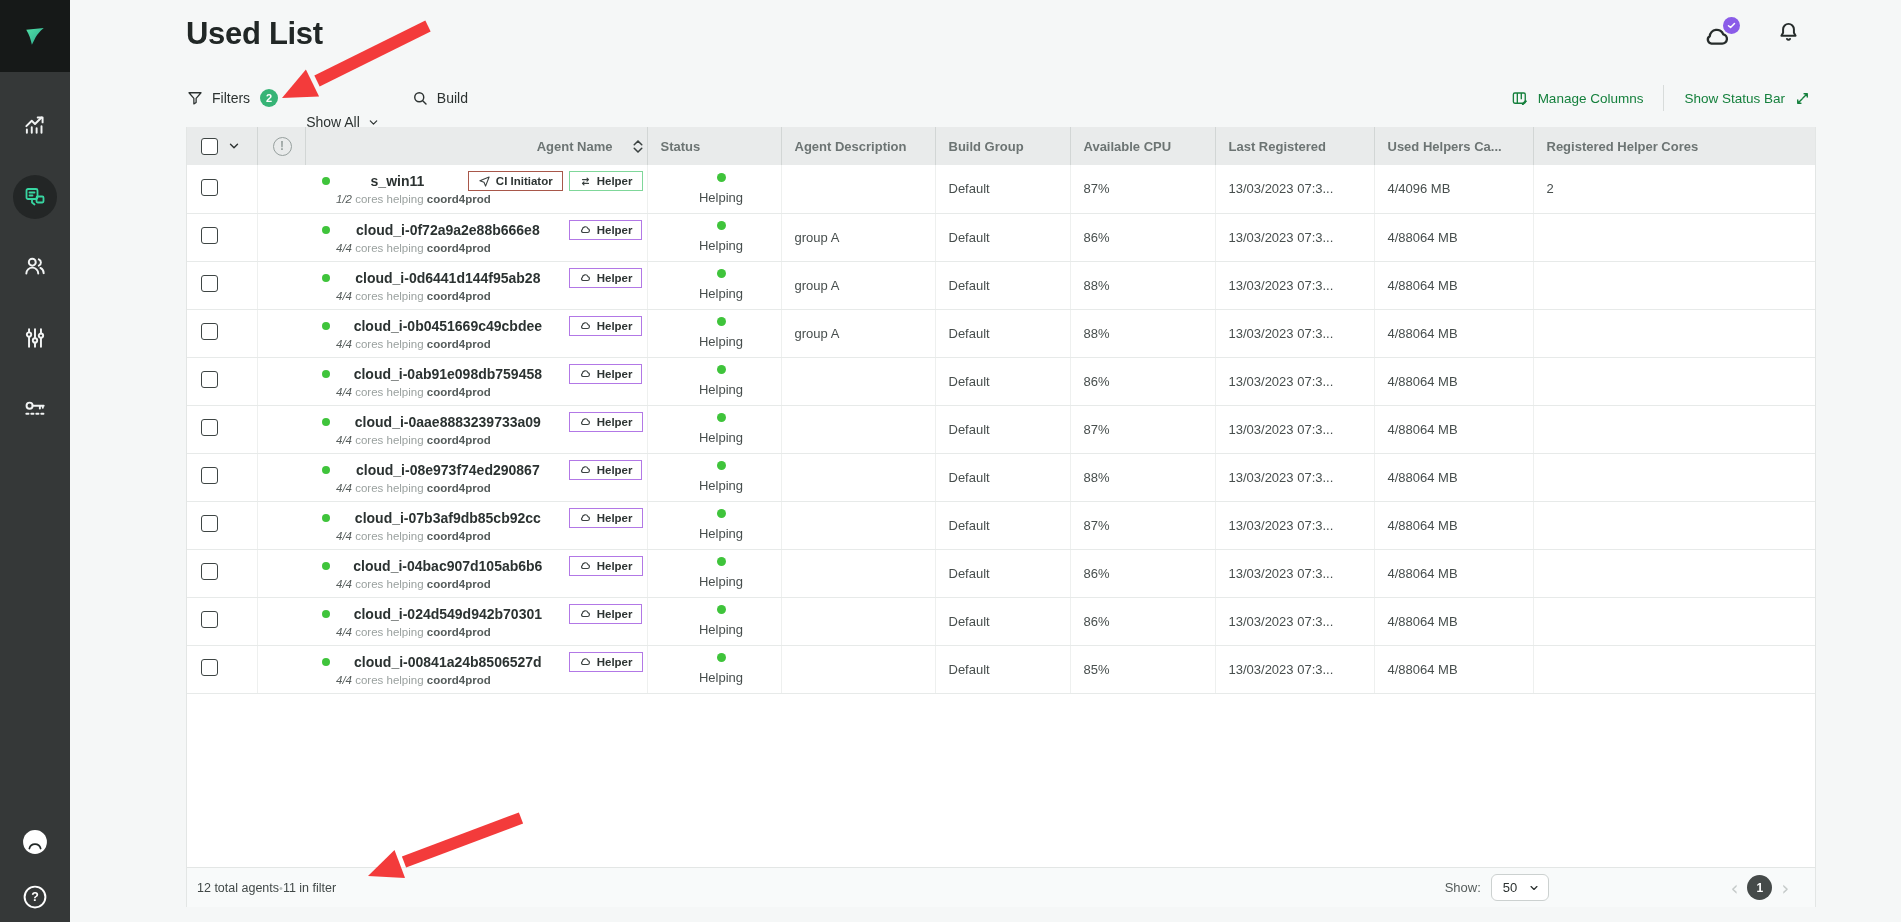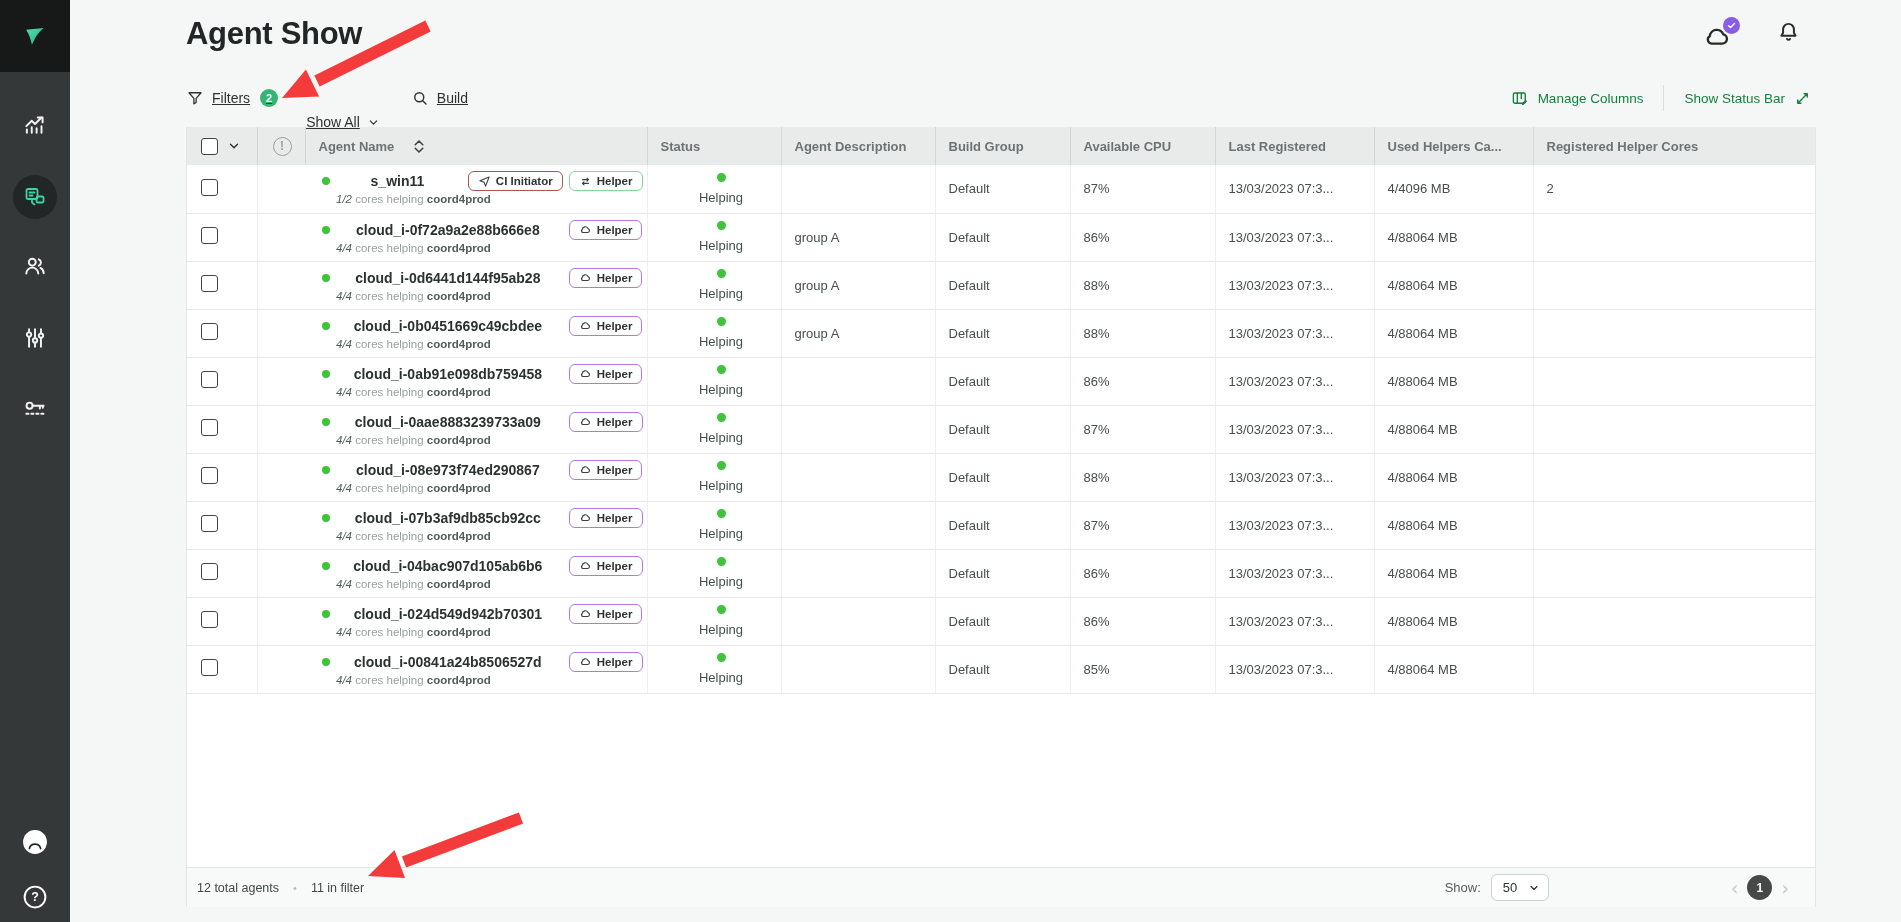--- a/index.html
+++ b/index.html
@@ -23,21 +23,21 @@
   .page-title { position:absolute; left:186px; top:14px; font-size:31px; line-height:40px; font-weight:800; letter-spacing:-0.3px; color:#20262  5; color:#212726; }
   .top-icons { position:absolute; left:1700px; top:18px; display:flex; align-items:flex-start; gap:38px; z-index:4; }
   .cloud-wrap { position:relative; width:38px; height:32px; cursor:pointer; }
   .cloud-wrap > svg { width:34px; height:28px; margin-top:4px; color:#262c2b; }
   .cloud-badge { position:absolute; right:-2px; top:-1px; width:17px; height:17px; border-radius:50%; background:#8a5ce8; display:flex; align-items:center; justify-content:center; }
   .cloud-badge svg { width:9px; height:9px; color:#fff; }
   .bell-wrap { width:26px; height:30px; cursor:pointer; color:#262c2b; }
   .bell-wrap svg { width:25px; height:28px; }
   
   .toolbar-left { position:absolute; left:186px; top:84px; height:28px; display:flex; align-items:center; z-index:2; }
-  .tb-btn { display:flex; align-items:center; gap:8px; cursor:pointer; font-size:14px; color:#2c3231;text-decoration:underline; }
+  .tb-btn { display:flex; align-items:center; gap:8px; cursor:pointer; font-size:14px; color:#2c3231; }
   .tb-btn svg { width:18px; height:18px; color:#2c3231; }
   .filters-badge { width:18px; height:18px; border-radius:50%; background:#36b476; color:#fff; font-size:11px; font-weight:700; display:flex; align-items:center; justify-content:center; margin-left:2px; }
   .show-all { margin-left:28px;margin-top:48px; }
   .show-all svg.chev { width:11px; height:11px; }
   .search-btn { margin-left:32px; }
   .toolbar-right { position:absolute; right:89px; top:84px; height:28px; display:flex; align-items:center; z-index:2; }
   .tb-action { display:flex; align-items:center; gap:8px; font-size:13.5px; color:#15803d; cursor:pointer; }
   .tb-action svg { width:19px; height:19px; }
   .tb-divider { width:1px; height:26px; background:#d8dcdb; margin:0 20px; }
   
@@ -47,45 +47,45 @@
   thead th { height:38px; background:#e9ebeb; border-right:1px solid #d2d6d5; font-size:13px; font-weight:700; color:#6c7473; text-align:left; padding:0 4px 0 13px; white-space:nowrap; overflow:hidden; }
   thead th:last-child { border-right:none; }
   tbody td { height:48px; border-bottom:1px solid #e7eae9; border-right:1px solid #eef0ef; font-size:13px; color:#474e4d; padding:0 4px 0 13px; white-space:nowrap; overflow:hidden; background:#fff; vertical-align:middle; }
   tbody td:last-child, tbody td.td-info { border-right:none; }
   .th-check, .td-check { padding-left:14px !important; }
   .th-check-inner { display:flex; align-items:center; gap:10px; }
   .checkbox { display:inline-block; width:17px; height:17px; border:1.7px solid #3e4544; border-radius:3px; background:#fff; cursor:pointer; flex:none; }
   .hdr-chevron { color:#2c3231; cursor:pointer; display:flex; }
   .hdr-chevron svg { width:12px; height:12px; }
   .info-circle { width:19px; height:19px; border:1.6px solid #97a09e; border-radius:50%; color:#97a09e; font-size:12px; font-weight:700; display:flex; align-items:center; justify-content:center; margin-left:2px; }
-  .th-name-inner { display:flex; align-items:center; gap:20px; }
+  .th-name-inner { display:flex; align-items:center; gap:20px;justify-content:flex-end; }
   .sort-icon { display:flex; flex-direction:column; gap:1px; color:#3a4140; cursor:pointer; }
   .sort-icon svg { width:10px; height:6px; }
   
   .td-name { padding-left:17px !important; }
   .name-line { display:flex; align-items:center; gap:6px; line-height:18px;justify-content:space-between; }
   .dot { width:8px; height:8px; border-radius:50%; background:#3fc43b; flex:none; }
   .agent-name { font-size:14px; font-weight:700; color:#2b3231; }
   .badges { display:flex; align-items:center; gap:6px; margin-left:3px; }
-  .badge { display:inline-flex; align-items:center; gap:5px; height:20px; padding:0 9px; border-radius:6px; border:1.3px solid; font-size:11.5px; font-weight:700; color:#2e3534; background:#fff; }
+  .badge { display:inline-flex; align-items:center; gap:5px; height:20px; padding:0 9px; border-radius:0; border:1.3px solid; font-size:11.5px; font-weight:700; color:#2e3534; background:#fff; }
   .badge-ci { border-color:#a8574a; }
   .badge-helper-green { border-color:#7fd79a; }
   .badge-helper-purple { border-color:#b278e6; }
   .badge-icon { display:flex; } .badge-icon svg { width:13px; height:13px; color:#3a4140; }
   .sub-line { margin-left:14px; margin-top:1px; font-size:11.5px; line-height:14px; }
   .sub-strong { color:#565d5c;font-style:italic; }
   .sub-mid { color:#9aa19f; }
   .sub-coord { color:#555c5b; font-weight:700; }
   
   .td-status { padding-left:18px !important; }
   .status-inner { display:flex; align-items:center; gap:8px;flex-direction:column; }
   .status-dot { width:9px; height:9px; border-radius:50%; background:#3fc43b; flex:none; }
   
   .footer-bar { position:absolute; left:0; right:0; top:740px; height:40px; background:#f8fafa; border-top:1px solid #e3e6e5; display:flex; align-items:center; padding:0 16px 0 10px; }
-  .totals { display:flex; align-items:center; gap:14px; font-size:12.5px; color:#414847;justify-content:flex-end; }
+  .totals { display:flex; align-items:center; font-size:12.5px; color:#414847;justify-content:flex-end; }
   .totals .sep { color:#b9bebd; font-size:11px; }
   .show-group { margin-left:auto; display:flex; align-items:center; gap:10px; font-size:13px; color:#555c5b; }
   .page-size-select { width:58px; height:27px; border:1px solid #ccd1d0; border-radius:6px; background:#fff; display:flex; align-items:center; justify-content:space-between; padding:0 9px 0 11px; font-size:13px; color:#2c3231; cursor:pointer; }
   .page-size-select svg { width:10px; height:10px; color:#2c3231; }
   .pagination { margin-left:182px; margin-right:10px; display:flex; align-items:center; gap:9px; }
   .page-arrow { font-size:19px; color:#c6cbca; line-height:20px; cursor:pointer; font-family:"DejaVu Sans", sans-serif; }
   .page-num { width:25px; height:25px; border-radius:50%; background:#454a49; color:#fff; font-size:12px; font-weight:700; display:flex; align-items:center; justify-content:center; cursor:pointer; }
   
   .arrows { position:absolute; left:0; top:0; z-index:10; pointer-events:none; }
 </style>
@@ -158,21 +158,21 @@
   </div>
 
   <div class="side-item si-help">
     <svg width="26" height="26" viewBox="0 0 24 24">
       <circle cx="12" cy="12" r="9.6" fill="none" stroke="#fff" stroke-width="1.8"></circle>
       <text x="12" y="16" text-anchor="middle" font-size="11.5" font-weight="bold" fill="#fff" font-family="Liberation Sans, sans-serif">?</text>
     </svg>
   </div>
 </aside>
 
-<h1 class="page-title">Agent Show</h1>
+<h1 class="page-title">Used List</h1>
 
 <div class="top-icons">
   <div class="cloud-wrap">
     <svg viewBox="0 0 24 24" fill="none" stroke="currentColor" stroke-width="2" stroke-linecap="round" stroke-linejoin="round">
       <path d="M7.3 18.5h9.2a4 4 0 0 0 .9-7.9A6 6 0 0 0 5.8 12.2a3.4 3.4 0 0 0 1.5 6.3z"></path>
     </svg>
     <span class="cloud-badge">
       <svg viewBox="0 0 24 24" fill="none" stroke="currentColor" stroke-width="4" stroke-linecap="round" stroke-linejoin="round">
         <path d="M4 12.5l5.5 5L20 6.5"></path>
       </svg>

